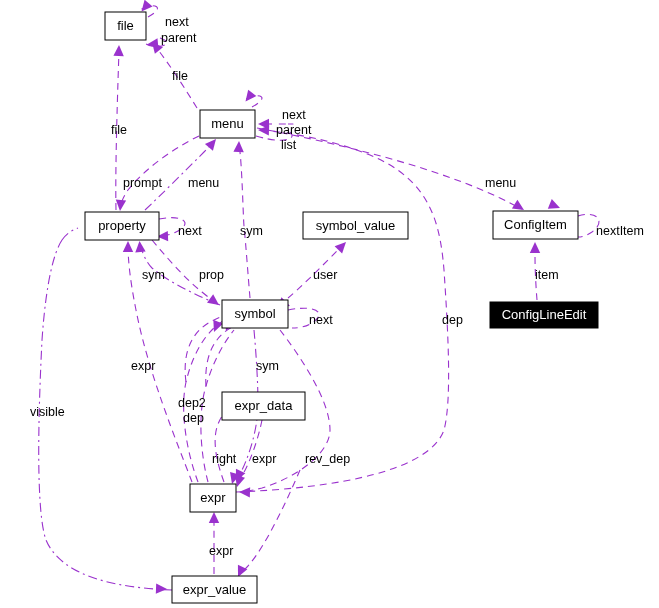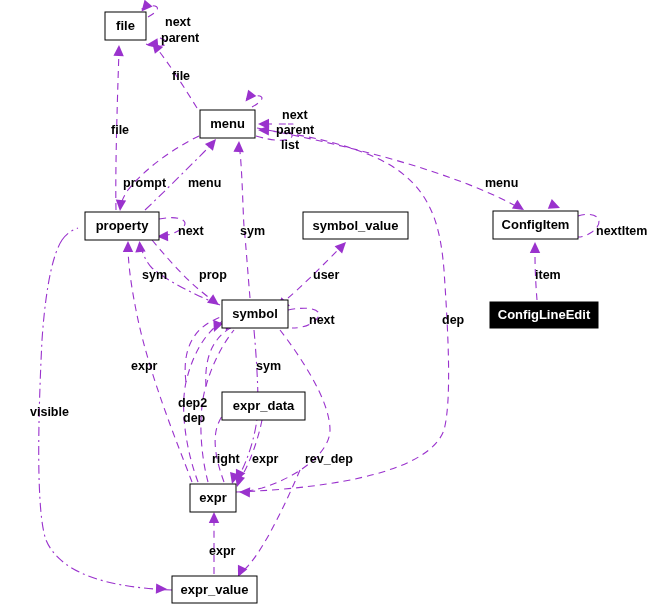--- a/index.html
+++ b/index.html
@@ -1,17 +1,17 @@
 <!DOCTYPE html>
 <html><head>
 <meta charset="utf-8">
 <style>
   html,body{margin:0;padding:0;background:#ffffff;}
   body{width:659px;height:608px;font-family:"Liberation Sans",sans-serif;}
-  #canvas{position:relative;width:659px;height:608px;overflow:hidden;background:#fff;font-weight:bold;}
+  #canvas{position:relative;width:659px;height:608px;overflow:hidden;background:#fff;}
   svg#graph{position:absolute;left:0;top:0;width:659px;height:608px;}
   .node-box{fill:#ffffff;stroke:#000000;stroke-width:1;}
   .node-box.highlight{fill:#000000;stroke:#000000;}
   .node-label{font-family:"Liberation Sans",sans-serif;font-size:13px;fill:#000000;text-anchor:middle;dominant-baseline:middle;}
   .node-label.inv{fill:#ffffff;}
   .edge-line{fill:none;stroke:#9a32cd;stroke-width:1.1;}
   .edge-label{font-family:"Liberation Sans",sans-serif;font-size:12.5px;fill:#000000;}
   .arrowfill{fill:#9a32cd;stroke:none;}
 </style>
 </head>

